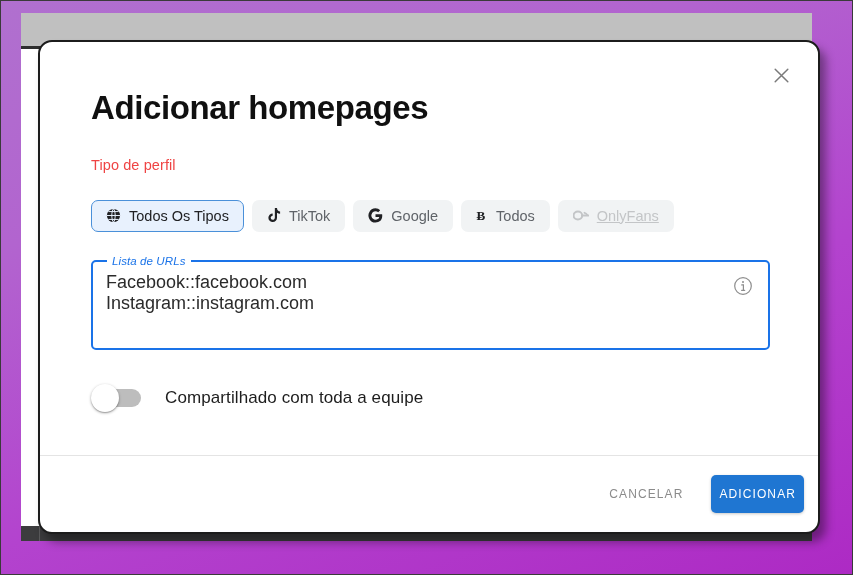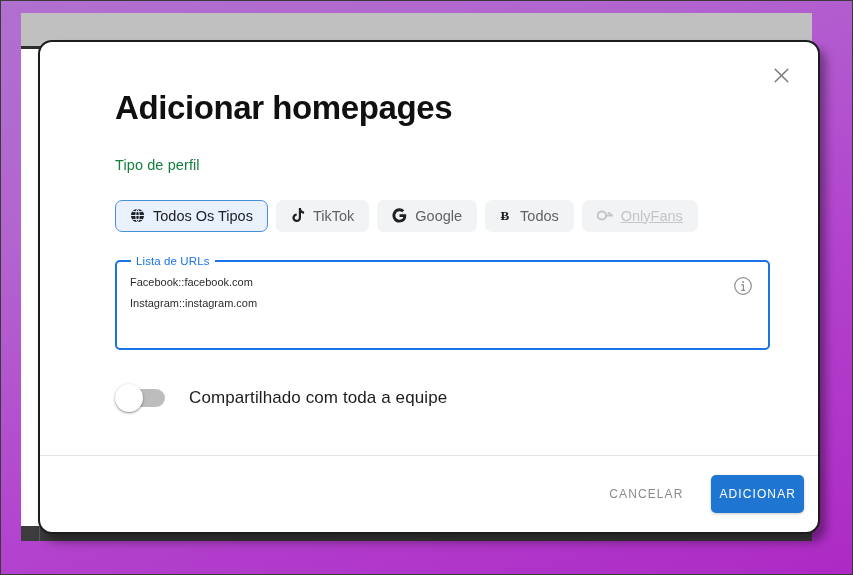--- a/index.html
+++ b/index.html
@@ -110,21 +110,21 @@
     border: 2px solid #1c1c1c;
     border-radius: 14px;
     box-shadow: 6px 8px 10px rgba(0,0,0,.38);
     overflow: hidden;
     display: flex;
     flex-direction: column;
   }
 
   .dialog-body {
     flex: 1 1 auto;
-    padding: 26px 48px 0 75px;
+    padding: 26px 48px 0 51px;
     position: relative;
   }
 
   .close-button {
     position: absolute;
     right: 20px;
     top: 16px;
     width: 34px;
     height: 34px;
     display: flex;
@@ -144,21 +144,21 @@
     line-height: 1.12;
     font-weight: 700;
     color: #101010;
     letter-spacing: -0.4px;
     padding-top: 22px;
   }
 
   .field-label {
     margin: 30px 0 0 0;
     font-size: 14.5px;
-    color: #15803d;
+    color: #ef4444;
     letter-spacing: .1px;
   }
 
   
   .chip-row {
     display: flex;
     gap: 8px;
     margin-top: 27px;
     flex-wrap: nowrap;
   }
@@ -221,27 +221,28 @@
     pointer-events: none;
     min-width: 0;
   }
   .urls-legend {
     margin-left: 6px;
     padding: 0 5px;
     font-size: 11.5px;
     line-height: 11px;
     color: #1a73e8;
     letter-spacing: .1px;
+    font-style: italic;
   }
   .urls-text {
     position: absolute;
     left: 15px;
     top: 16px;
     right: 52px;
-    font-size: 11px;
+    font-size: 18px;
     line-height: 21.5px;
     color: #2b2b2b;
     white-space: pre-wrap;
     word-break: break-all;
   }
   .urls-info {
     position: absolute;
     right: 17px;
     top: 20px;
     width: 20px;

